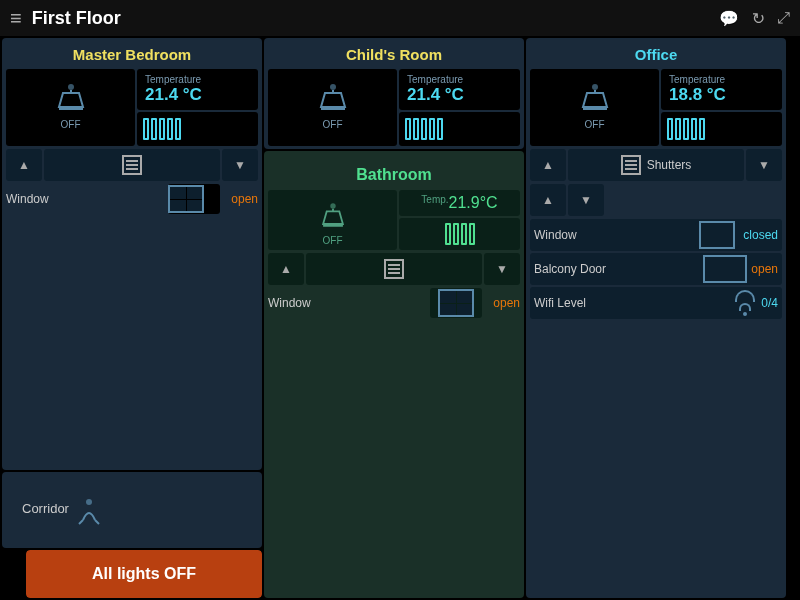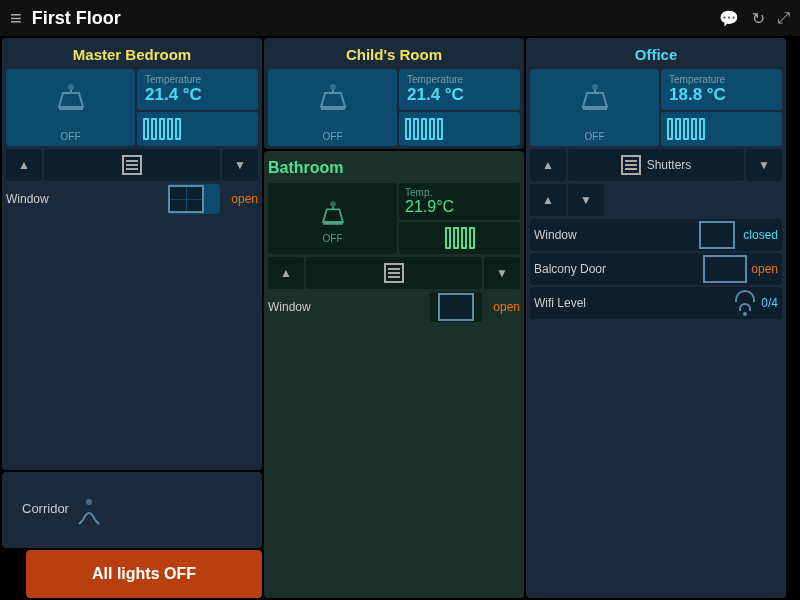--- a/index.html
+++ b/index.html
@@ -83,24 +83,26 @@
       justify-content: center;
       font-size: 16px;
       font-weight: bold;
       color: #fff;
       cursor: pointer;
       min-height: 48px;
     }
 
     
     .bathroom-title {
+      text-align: center;
       padding: 8px 4px 6px;
       font-size: 16px;
       font-weight: bold;
       color: #50e090;
+      margin-top: 7px;
     }
     .info-row {
       display: flex;
       align-items: center;
       padding: 2px 4px;
       background: #0d1f2d;
       border-radius: 3px;
       margin: 0 4px 2px;
       height: 32px;
     }
@@ -155,25 +157,25 @@
     }
     .panel-green {
       background: #1a3028;
       border-radius: 4px;
       overflow: hidden;
     }
 
     .flex-col { display: flex; flex-direction: column; }
     .flex-row { display: flex; flex-direction: row; gap: 2px; }
     .cell {
-      background: #0c4a6e;
+      background: #000000;
       border-radius: 3px;
       display: flex;
       align-items: center;
-      justify-content: space-between;
+      justify-content: flex-start;
     }
     .cell-green {
       background: #0a2018;
       border-radius: 3px;
       display: flex;
       align-items: center;
       justify-content: center;
     }
 
     
@@ -375,21 +377,21 @@
         <div class="cell-green" style="flex:1;flex-direction:column;padding:6px 4px 4px;">
           <svg width="36" height="36" viewBox="0 0 40 40">
             <circle cx="20" cy="10" r="3" fill="#50a080" opacity="0.6"></circle>
             <line x1="20" y1="13" x2="20" y2="16" stroke="#50a080" stroke-width="2"></line>
             <polygon points="9,30 31,30 27,16 13,16" fill="none" stroke="#50a080" stroke-width="2"></polygon>
             <line x1="9" y1="32" x2="31" y2="32" stroke="#50a080" stroke-width="2"></line>
           </svg>
           <span style="font-size:10px;color:#50a080;margin-top:2px;">OFF</span>
         </div>
         <div class="flex-col" style="flex:1;gap:2px;">
-          <div class="cell-green" style="flex-direction:column;align-items:flex-start;padding:4px 6px;">
+          <div class="cell-green" style="flex-direction:row;align-items:flex-start;padding:4px 22px;">
             <span style="font-size:10px;color:#50a080;">Temp.</span>
             <span style="font-size:16px;color:#50e090;font-weight:normal;">21.9°C</span>
           </div>
           <div class="cell-green" style="padding:5px;flex:1;">
             <div class="radiator-bars">
               <div class="rad-bar-green"></div>
                 <div class="rad-bar-green"></div>
                 <div class="rad-bar-green"></div>
                 <div class="rad-bar-green"></div>
             </div>

